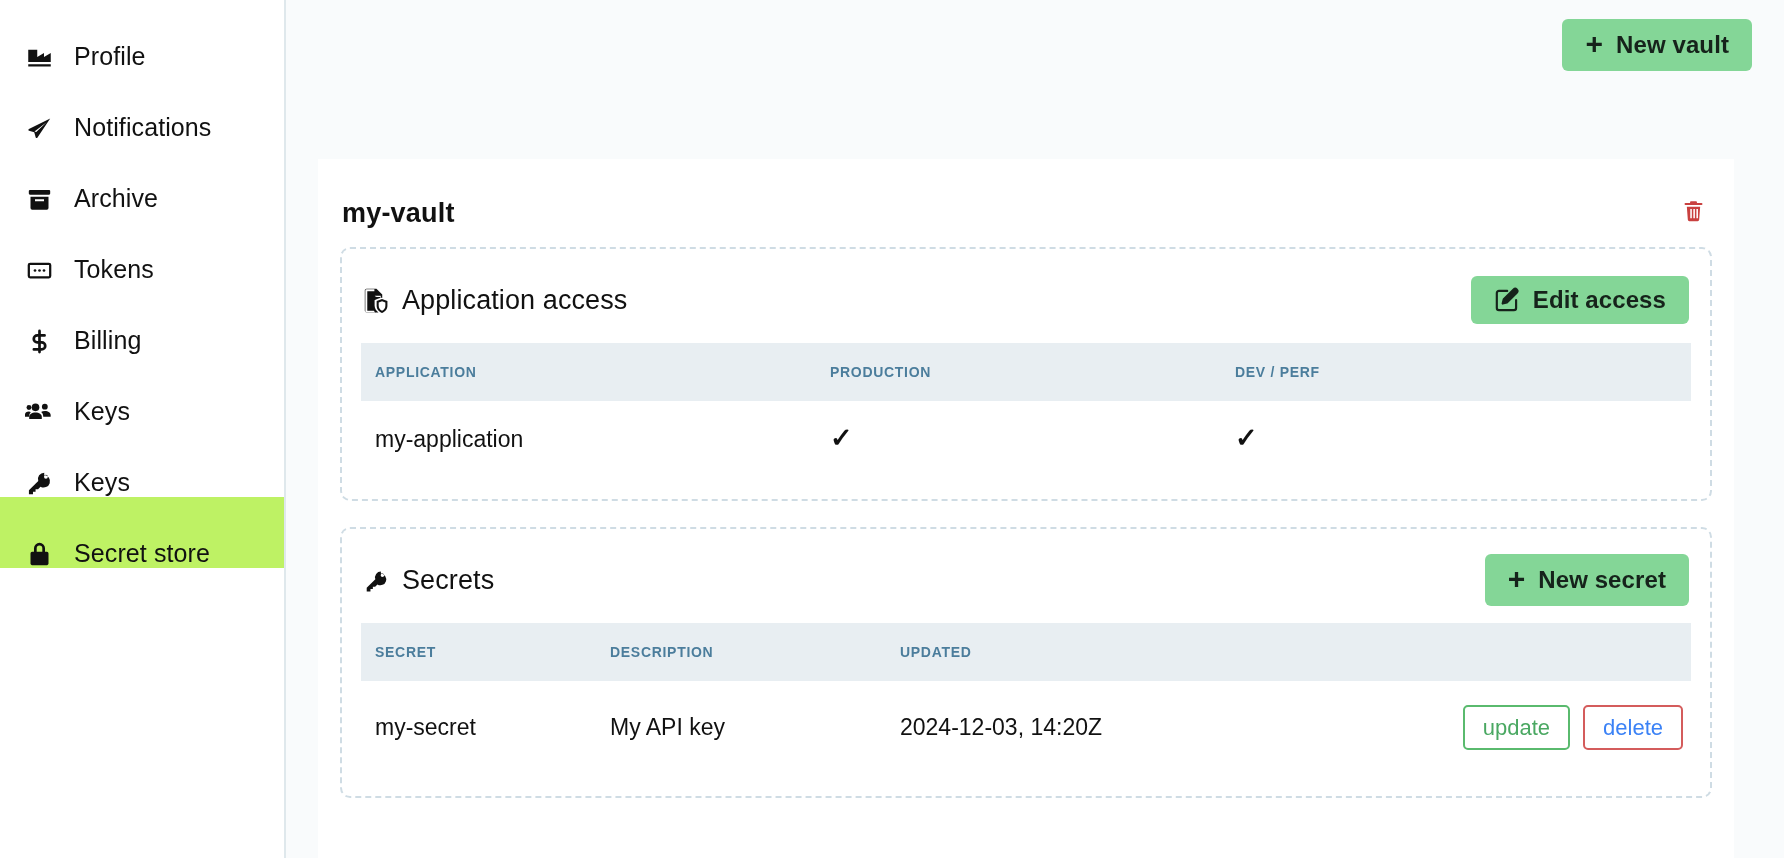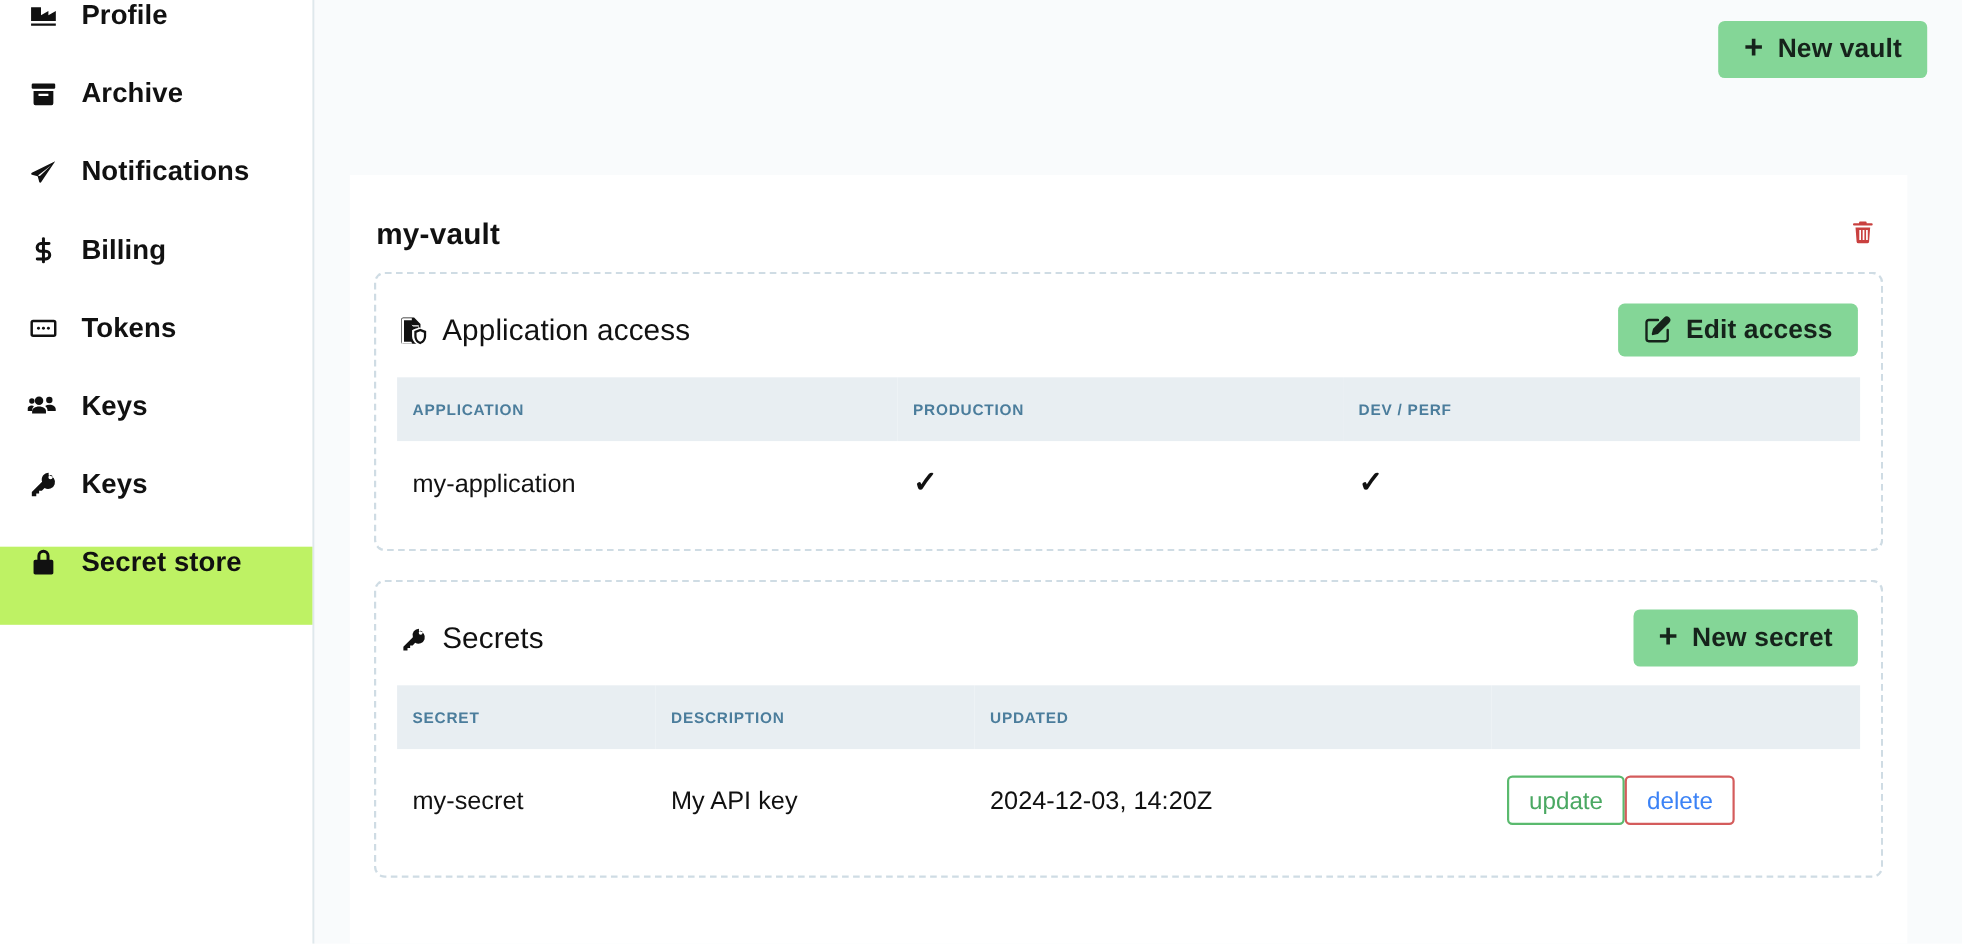--- a/index.html
+++ b/index.html
@@ -27,26 +27,25 @@
     width: 286px;
     min-width: 286px;
     height: 858px;
     background: #ffffff;
     border-right: 2px solid #dfe8ec;
     padding-top: 0px;
   }
 
   .nav-item {
     display: flex;
-    align-items: flex-start;
+    align-items: flex-end;
     height: 71px;
     padding-left: 25px;
     gap: 21px;
     cursor: pointer;
-    font-weight: bold;
   }
 
   .nav-item.active {
     background: #bef264;
   }
 
   .nav-icon {
     width: 28px;
     min-width: 28px;
     height: 28px;
@@ -229,21 +228,22 @@
 
   
   .t-secrets col.s1 { width: 235px; }
   .t-secrets col.s2 { width: 290px; }
   .t-secrets col.s3 { width: 470px; }
   .t-secrets col.s4 { width: auto; }
 
   .row-actions {
     display: flex;
     align-items: center;
-    justify-content: flex-start;
+    justify-content: flex-end;
+    gap: 13px;
     padding-right: 8px;
   }
 
   .btn-outline {
     font-family: "Liberation Sans", sans-serif;
     font-size: 22px;
     background: #ffffff;
     border-radius: 5px;
     padding: 8px 18px;
     cursor: pointer;
@@ -272,56 +272,56 @@
         <svg width="27" height="27" viewBox="0 0 24 24" fill="currentColor">
           <path d="M2 20h20v-2H2v2zM2 16h20V8l-6 3.5V8l-6 3.5V5H2v11z"></path>
         </svg>
       </span>
       <span class="nav-label">Profile</span>
     </div>
 
     <div class="nav-item">
       <span class="nav-icon">
         <svg width="27" height="27" viewBox="0 0 24 24" fill="currentColor">
+          <path d="M21.5 3.2 2.6 12.4c-.7.35-.62 1.4.13 1.6l4.6 1.3 1.3 4.6c.2.76 1.25.84 1.6.14L21.5 3.2zM9.1 15.1l-1.55-.45L18.3 6.4 9.1 15.1z"></path>
+        </svg>
+      </span>
+      <span class="nav-label">Notifications</span>
+    </div>
+
+    <div class="nav-item">
+      <span class="nav-icon">
+        <svg width="27" height="27" viewBox="0 0 24 24" fill="currentColor">
           <rect x="2.5" y="3.5" width="19" height="4.2" rx="1"></rect>
           <path d="M4 9.5h16v10a1.5 1.5 0 0 1-1.5 1.5h-13A1.5 1.5 0 0 1 4 19.5v-10zm4 2.2v1.8h8v-1.8H8z"></path>
         </svg>
       </span>
       <span class="nav-label">Archive</span>
-    </div>
-
-    <div class="nav-item">
-      <span class="nav-icon">
-        <svg width="27" height="27" viewBox="0 0 24 24" fill="currentColor">
-          <path d="M21.5 3.2 2.6 12.4c-.7.35-.62 1.4.13 1.6l4.6 1.3 1.3 4.6c.2.76 1.25.84 1.6.14L21.5 3.2zM9.1 15.1l-1.55-.45L18.3 6.4 9.1 15.1z"></path>
-        </svg>
-      </span>
-      <span class="nav-label">Notifications</span>
-    </div>
-
-    <div class="nav-item">
-      <span class="nav-icon">
-        <svg width="27" height="27" viewBox="0 0 24 24" fill="none" stroke="currentColor" stroke-width="2.4" stroke-linecap="round">
-          <path d="M12 2.6v18.8"></path>
-          <path d="M16.5 6.6H10a3.1 3.1 0 0 0 0 6.2h4a3.1 3.1 0 0 1 0 6.2H7"></path>
-        </svg>
-      </span>
-      <span class="nav-label">Billing</span>
     </div>
 
     <div class="nav-item">
       <span class="nav-icon">
         <svg width="27" height="27" viewBox="0 0 24 24" fill="none" stroke="currentColor" stroke-width="2">
           <rect x="2.5" y="6" width="19" height="12" rx="1.2"></rect>
           <circle cx="8" cy="12" r="1.2" fill="currentColor" stroke="none"></circle>
           <circle cx="12" cy="12" r="1.2" fill="currentColor" stroke="none"></circle>
           <circle cx="16" cy="12" r="1.2" fill="currentColor" stroke="none"></circle>
         </svg>
       </span>
       <span class="nav-label">Tokens</span>
+    </div>
+
+    <div class="nav-item">
+      <span class="nav-icon">
+        <svg width="27" height="27" viewBox="0 0 24 24" fill="none" stroke="currentColor" stroke-width="2.4" stroke-linecap="round">
+          <path d="M12 2.6v18.8"></path>
+          <path d="M16.5 6.6H10a3.1 3.1 0 0 0 0 6.2h4a3.1 3.1 0 0 1 0 6.2H7"></path>
+        </svg>
+      </span>
+      <span class="nav-label">Billing</span>
     </div>
 
     <div class="nav-item">
       <span class="nav-icon">
         <svg width="28" height="28" viewBox="0 0 24 24" fill="currentColor">
           <circle cx="9" cy="8" r="3.3"></circle>
           <circle cx="17" cy="7.4" r="2.5"></circle>
           <circle cx="3.4" cy="8.2" r="2.1"></circle>
           <path d="M9 12.4c-3.2 0-5.4 1.7-5.4 3.6V18h10.8v-2c0-1.9-2.2-3.6-5.4-3.6z"></path>
           <path d="M17 11.2c-1.3 0-2.4.3-3.2.8 1.1.9 1.8 2.1 1.8 3.5V16H22v-1.4c0-1.8-2-3.4-5-3.4z"></path>

